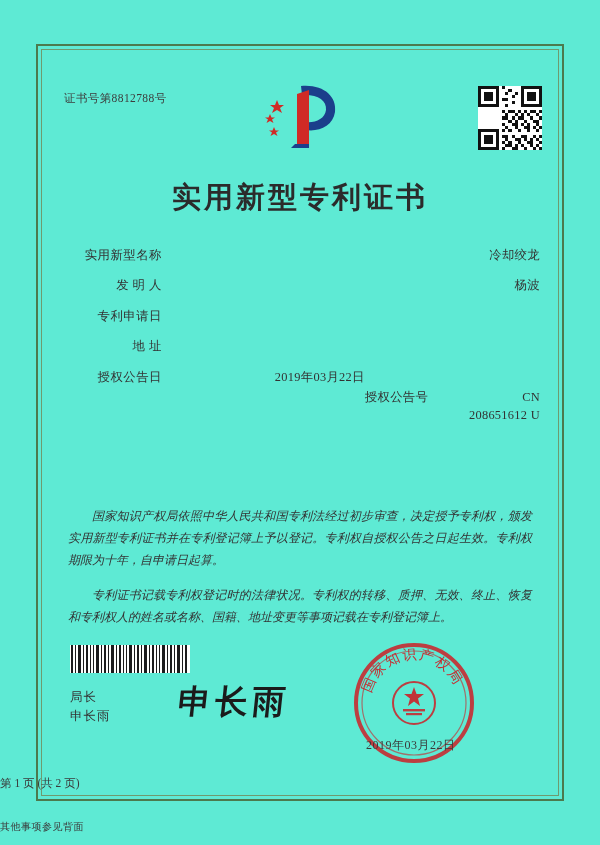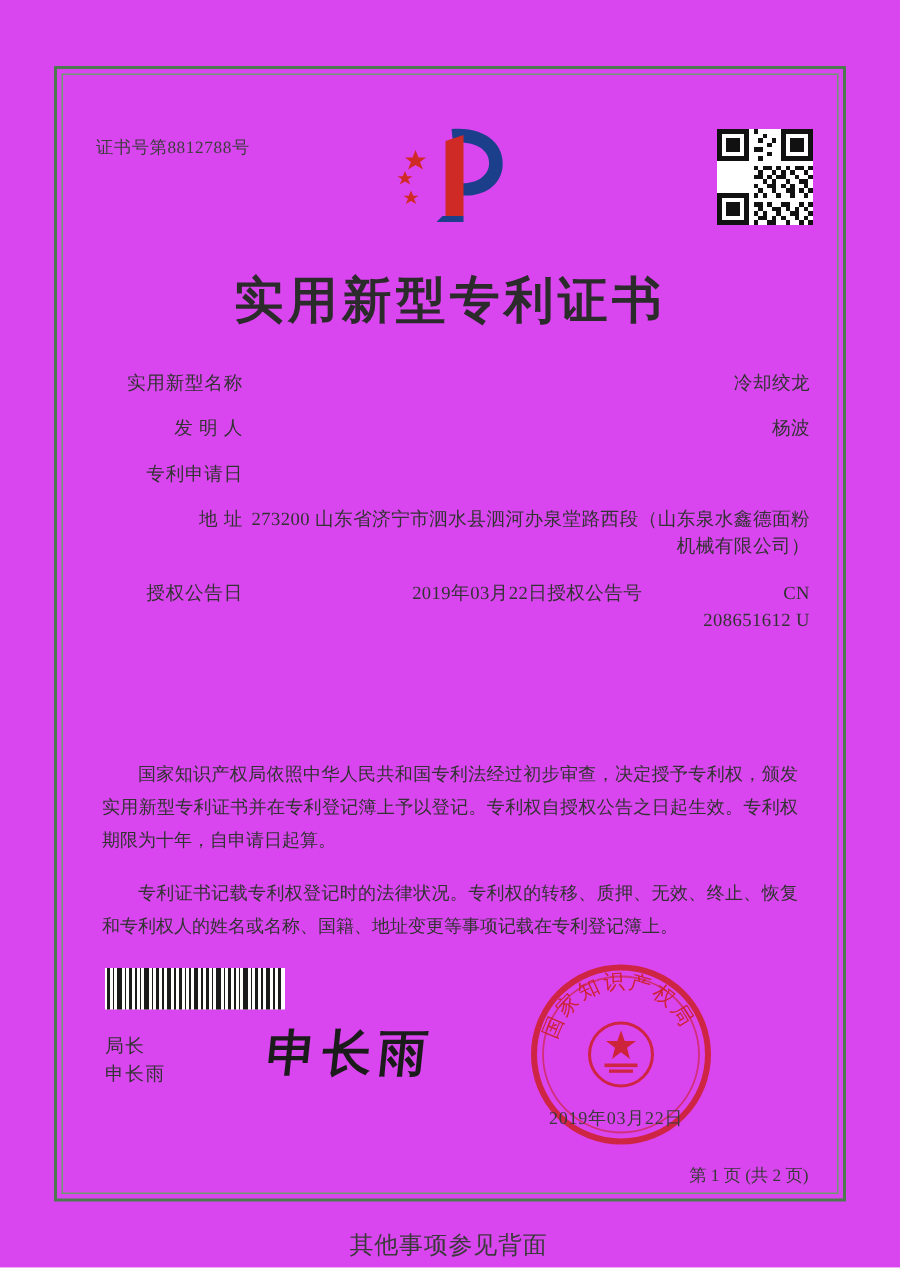--- a/index.html
+++ b/index.html
@@ -14,21 +14,21 @@
     color: #2f3a3a;
     overflow: hidden;
     position: relative;
   }
 
   
   #certificate {
     position: absolute;
     left: 0; top: 0;
     width: 600px; height: 845px;
-    background: #d946ef;
+    background: #5eead4;
   }
   .border-outer {
     position: absolute;
     left: 36px; top: 44px;
     width: 528px; height: 757px;
     border: 2px solid #4c7a4e;
     box-sizing: border-box;
   }
   .border-inner {
     position: absolute;
@@ -63,21 +63,21 @@
     background: #ffffff;
   }
   .qr svg { display: block; }
 
   
   .title {
     position: absolute;
     left: 0; top: 178px;
     width: 600px;
     text-align: center;
-    font-size: 33px;
+    font-size: 29px;
     font-weight: bold;
     letter-spacing: 3px;
     color: #2b2b2b;
     font-family: "DejaVu Serif", "Liberation Serif", serif;
   }
 
   
   .fields {
     position: absolute;
     left: 70px; top: 247px;
@@ -99,37 +99,38 @@
     white-space: nowrap;
   }
   .field .value {
     flex: 1;
     letter-spacing: 0.3px;
   }
   .field.two-col .value {
     display: flex;
   }
   .field.two-col .value .c1 { width: 218px; }
-  .field.two-col .value .c2 { display: flex; }
+  .field.two-col .value .c2 { display: flex; margin-top: 20px; }
   .field.two-col .value .c2 .lbl2 {
     width: 96px;
     flex: 0 0 96px;
     display: flex;
     justify-content: space-between;
   }
 
   
   .paras {
     position: absolute;
     left: 68px; top: 505px;
     width: 464px;
     font-size: 12px;
     line-height: 1.85;
     color: #333;
     text-align: justify;
+    font-style: italic;
   }
   .paras p {
     margin: 0 0 12px 0;
     text-indent: 2em;
   }
 
   
   .barcode {
     position: absolute;
     left: 70px; top: 645px;
@@ -168,30 +169,30 @@
     font-size: 12px;
     color: #3a3a3a;
     letter-spacing: 0.5px;
   }
 
   
   .page-num {
     position: absolute;
     left: 0; top: 776px;
     width: 539px;
-    text-align: right;
+    text-align: left;
     font-size: 11.5px;
     color: #3a3a3a;
   }
   .footnote {
     position: absolute;
     left: 0; top: 820px;
     width: 598px;
-    text-align: center;
-    font-size: 16px;
+    text-align: left;
+    font-size: 10px;
     color: #3a3a3a;
     letter-spacing: 0.5px;
   }
 </style>
 </head>
 <body>
 
 <div id="certificate">
 
   <div class="border-outer"></div>
@@ -319,21 +320,20 @@
     </div>
 
 
     <div class="field">
       <span class="label">专利申请日</span>
     </div>
 
 
     <div class="field">
       <span class="label">地 址</span>
-      <span class="value">273200 山东省济宁市泗水县泗河办泉堂路西段（山东泉水鑫德面粉机械有限公司）</span>
     </div>
 
     <div class="field two-col">
       <span class="label">授权公告日</span>
       <span class="value">
         <span class="c1">2019年03月22日</span>
         <span class="c2">
           <span class="lbl2">授权公告号</span>
           <span>CN 208651612 U</span>
         </span>

